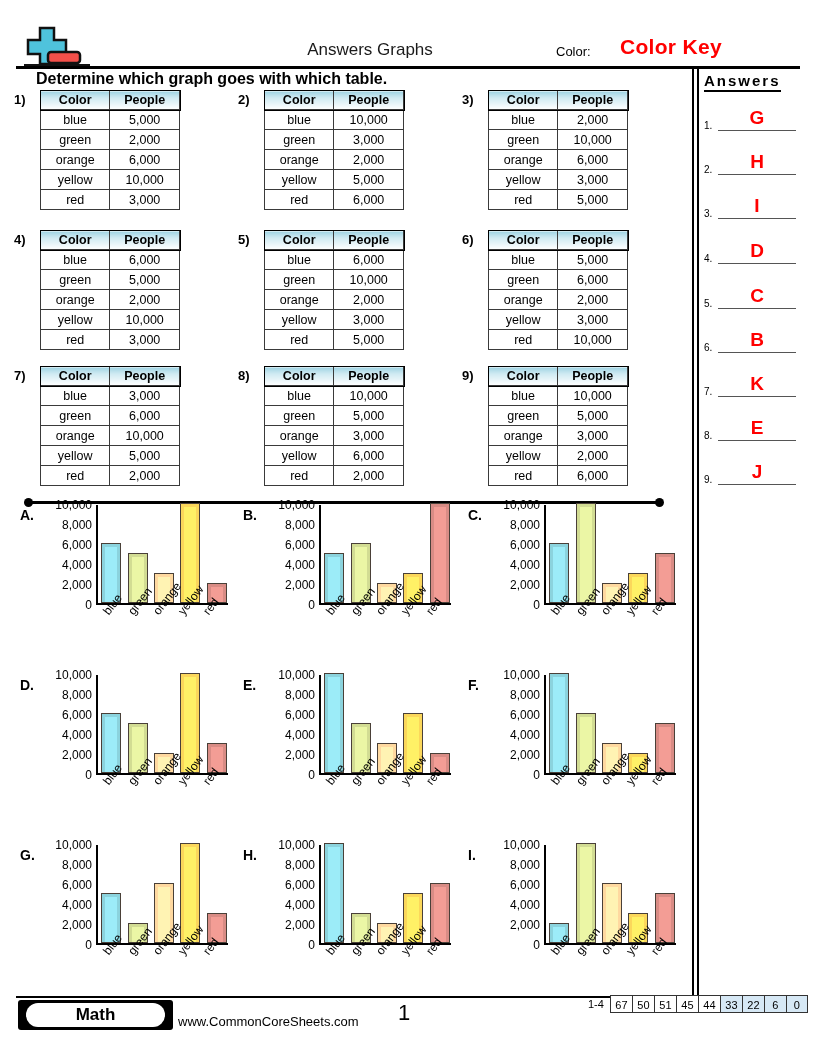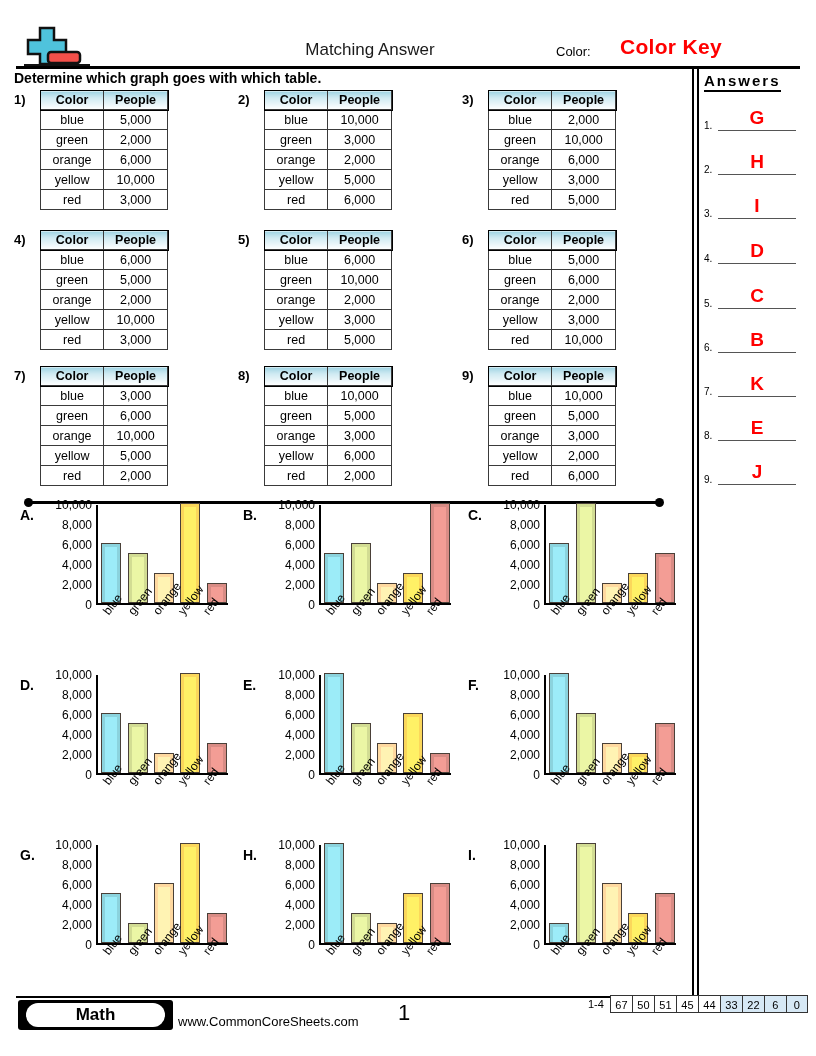--- a/index.html
+++ b/index.html
@@ -25,22 +25,22 @@
     font-size: 21px; font-weight: bold; color: #ff0000;
     letter-spacing: 0.3px;
   }
   #header-rule {
     position: absolute; left: 16px; top: 66px; width: 784px; height: 3px;
     background: #000;
   }
 
   
   #instruction {
-    position: absolute; left: 14px; top: 70px;
-    font-size: 14px; font-weight: bold;
+    position: absolute; left: 36px; top: 70px;
+    font-size: 16px; font-weight: bold;
   }
 
   
   #answer-panel { position: absolute; left: 692px; top: 68px; width: 124px; height: 930px; }
   #ans-bar-1 { position: absolute; left: 0;  top: 0; width: 2px; height: 930px; background: #000; }
   #ans-bar-2 { position: absolute; left: 5px; top: 0; width: 2px; height: 930px; background: #000; }
   #answers-title {
     position: absolute; left: 12px; top: 4px;
     font-size: 15px; font-weight: bold; letter-spacing: 2px;
     border-bottom: 2px solid #000; padding-bottom: 1px;
@@ -51,21 +51,21 @@
   .ans-val {
     position: absolute; left: 14px; bottom: 2px; width: 78px;
     text-align: center; font-size: 19px; font-weight: bold; color: #ff0000;
   }
 
   
   .tbl-block { position: absolute; }
   .tbl-num { position: absolute; left: 0; top: 2px; font-size: 13px; font-weight: bold; }
   table.data {
     position: absolute; left: 26px; top: 0;
-    border-collapse: collapse; width: 128px;
+    border-collapse: collapse; width: 140px;
     font-size: 12.5px;
   }
   table.data th {
     background: linear-gradient(to bottom, #9fd4e3 0%, #cfeaf2 35%, #ffffff 100%);
     border: 1px solid #3a3a3a;
     font-size: 12.5px; font-weight: bold; height: 19px; text-align: center;
     padding: 0;
   }
   table.data thead tr { outline: 1px solid #000; }
   table.data td {
@@ -131,21 +131,21 @@
 </style>
 </head>
 <body>
 
 <div id="header">
   <svg id="logo" viewBox="0 0 80 44">
     <path d="M22 4 H36 V16 H48 V30 H36 V40 H22 V30 H10 V16 H22 Z" fill="#4FC3DC" stroke="#111" stroke-width="2.5"></path>
     <rect x="30" y="28" width="32" height="11" rx="3" fill="#F4504A" stroke="#111" stroke-width="2.5"></rect>
     <rect x="6" y="40" width="66" height="2.5" fill="#111"></rect>
   </svg>
-  <div id="title">Matching Answer</div>
+  <div id="title">Answers Graphs</div>
   <div id="name-label">Color:</div>
   <div id="answer-key">Color Key</div>
   <div id="header-rule"></div>
 </div>
 
 <div id="instruction">Determine which graph goes with which table.</div>
 
 <div id="answer-panel">
   <div id="ans-bar-1"></div>
   <div id="ans-bar-2"></div>

